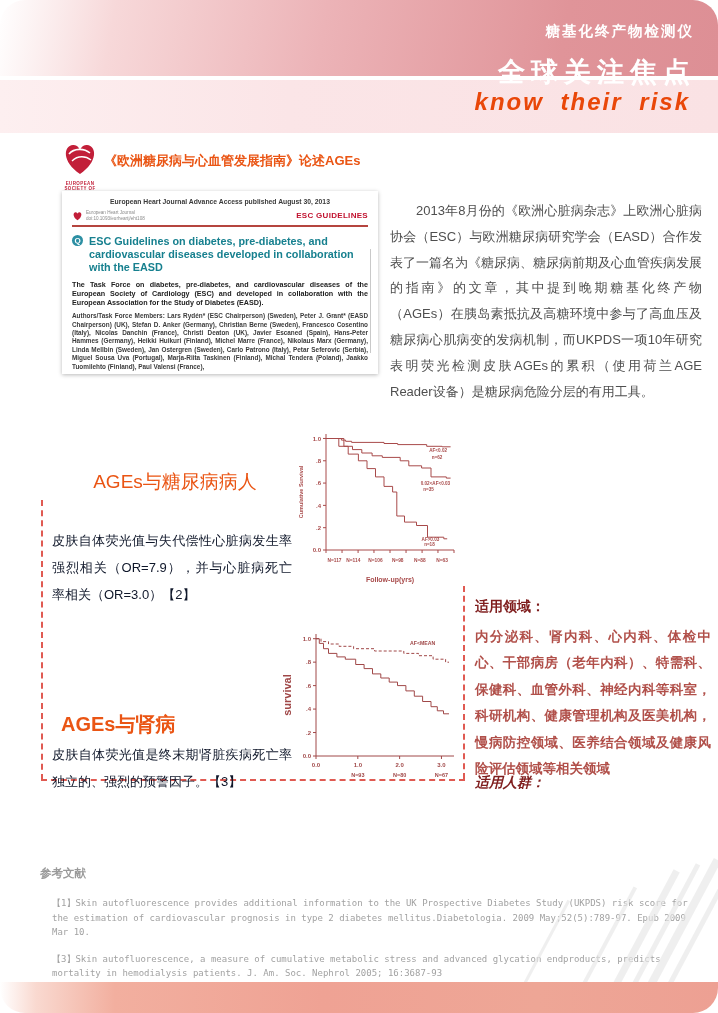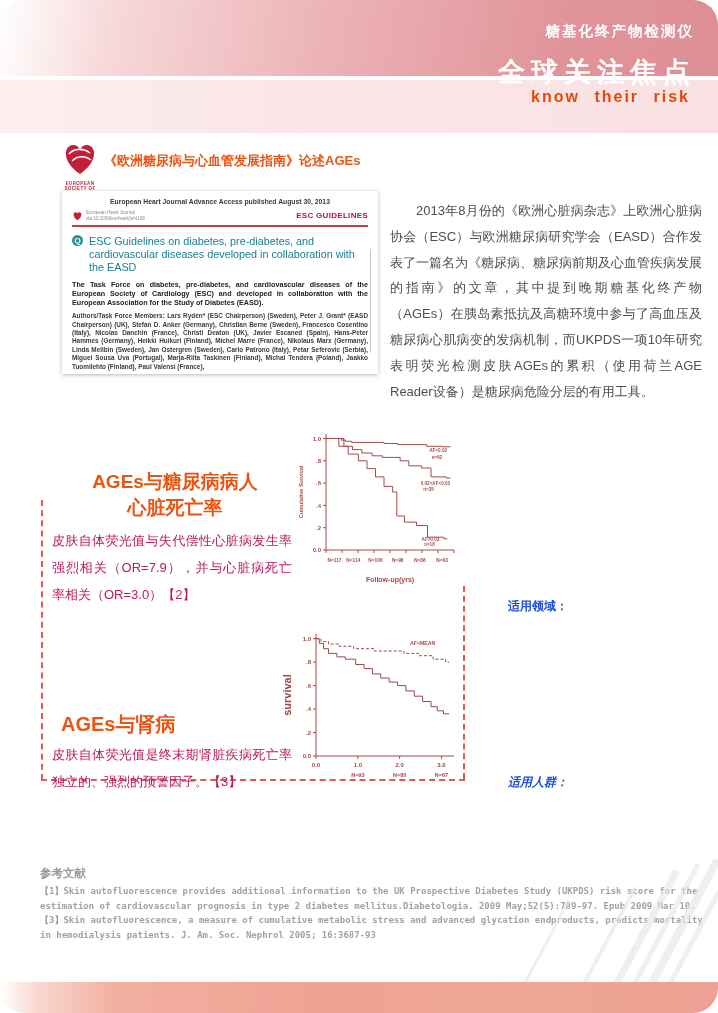--- a/index.html
+++ b/index.html
@@ -7,73 +7,73 @@
         font-family:"Liberation Sans","DejaVu Sans",sans-serif;border-radius:25px;}
   .abs{position:absolute;}
 
   
   .band-a{left:0;top:0;width:718px;height:76px;
           background:linear-gradient(100deg,#ffffff 0%,#f7d8d9 16%,#ecb3b7 45%,#e09499 78%,#dd8f95 100%);}
   .band-line{left:0;top:76px;width:718px;height:4px;background:#ffffff;}
   .band-b{left:0;top:80px;width:718px;height:53px;background:linear-gradient(90deg,#fdeff0 0%,#fbe5e7 40%,#fae2e4 100%);}
   .hdr-product{right:24px;top:22px;color:#ffffff;font-size:14.5px;font-weight:bold;letter-spacing:2px;}
   .hdr-slogan{right:22px;top:41px;color:#ffffff;font-size:27px;font-weight:bold;letter-spacing:6px;margin-top:13px;}
-  .hdr-tagline{right:28px;top:88px;color:#e94709;font-size:16px;font-weight:bold;letter-spacing:2px;word-spacing:8px;}
+  .hdr-tagline{right:28px;top:88px;color:#e94709;font-size:24px;font-weight:bold;letter-spacing:2px;word-spacing:8px;font-style:italic;}
 
   
   .esc-logo{left:55px;top:142px;width:50px;text-align:center;}
   .esc-caption{margin-top:1px;font-size:4.5px;line-height:5px;color:#c21f39;font-weight:bold;letter-spacing:.4px;}
   .art-title{left:104px;top:152px;font-size:13px;font-weight:bold;color:#ea5514;white-space:nowrap;}
 
   
   .doc-card{left:62px;top:191px;width:316px;height:183px;background:#ffffff;
             box-shadow:0 1px 4px rgba(0,0,0,.28);padding:7px 10px 16px 10px;box-sizing:border-box;overflow:hidden;}
   .doc-access{font-size:6.8px;font-weight:bold;color:#3a3a3a;text-align:center;}
   .doc-mast{display:flex;align-items:center;margin-top:5px;}
   .doc-mast-txt{font-size:4.6px;line-height:5.6px;color:#8a8a8a;margin-left:3px;flex:1;}
   .doc-sec{font-size:8px;font-weight:bold;color:#c1122f;letter-spacing:.3px;}
   .doc-rule{height:2px;background:#b5453f;margin-top:4px;}
   .doc-titlerow{display:flex;margin-top:8px;}
   .q-badge{width:11px;height:11px;border-radius:6px;background:#2c8fa3;color:#fff;font-size:8px;font-weight:bold;
            text-align:center;line-height:11px;flex:0 0 11px;margin-right:6px;}
-  .doc-title{font-size:10.8px;line-height:13px;font-weight:normal;color:#17808f;}
+  .doc-title{font-size:10.8px;line-height:13px;font-weight:bold;color:#17808f;}
   .doc-task{font-size:7.2px;line-height:9px;font-weight:bold;color:#222;margin-top:6px;text-align:justify;}
   .doc-authors{font-size:6.4px;line-height:8.4px;font-weight:bold;color:#3b3b3b;margin-top:5px;text-align:justify;}
   .doc-edge{right:7px;top:58px;width:1px;height:104px;background:#c9c9c9;}
 
   
   .intro{left:390px;top:198px;width:312px;font-size:13px;line-height:25.8px;color:#4f4f4f;
          text-align:justify;text-indent:2em;}
 
   
   .dash-v1{left:41px;top:500px;height:280px;border-left:2px dashed #e05a52;}
   .dash-h{left:41px;top:779px;width:424px;border-top:2px dashed #e05a52;}
   .dash-v2{left:463px;top:586px;height:193px;border-left:2px dashed #e05a52;}
 
   
   .sec-title-c{left:60px;top:469px;width:230px;text-align:center;font-size:19px;line-height:26px;
-               font-weight:bold;color:#ea5514;}
-  .sec-body{font-size:13px;line-height:27px;color:#be185d;text-align:justify;}
+               font-weight:normal;color:#ea5514;}
+  .sec-body{font-size:13px;line-height:27px;color:#0f172a;text-align:justify;}
   .cardiac-body{left:52px;top:527px;width:240px;}
   .kidney-title{left:61px;top:711px;font-size:20px;font-weight:bold;color:#ea5514;}
   .kidney-body{left:52px;top:741px;width:240px;}
 
   
-  .red-title{font-size:12px;font-weight:bold;color:#1d4ed8;margin-left:33px;}
+  .red-title{font-size:14px;font-weight:bold;color:#7f1d1d;}
   .red-body{font-size:13.5px;line-height:26.4px;color:#b1504a;text-align:justify;font-weight:bold;}
   .fields-title{left:475px;top:598px;}
   .fields-body{left:475px;top:624px;width:236px;}
   .people-title{left:475px;top:774px;font-style:italic;}
   .people-body{left:475px;top:800px;width:240px;}
 
   
   .refs-title{left:40px;top:866px;font-size:11.5px;color:#9a9a9a;font-weight:bold;}
   .refs{left:40px;top:884px;width:668px;font-family:"DejaVu Sans Mono","Liberation Mono",monospace;
         font-size:9px;line-height:14.6px;color:#a2a2a2;}
-  .refs div{margin:0;font-weight:bold;}
+  .refs div{margin:12px;}
 
   
   .stripe{position:absolute;background:#e7e7e7;transform:rotate(28deg);opacity:.65;}
   .footer{left:0;top:982px;width:718px;height:31px;
           background:linear-gradient(90deg,#ffffff 0%,#f9d9d0 5%,#f2af9f 16%,#efa294 45%,#eea696 75%,#eda093 100%);}
   svg text{font-family:"Liberation Sans","DejaVu Sans",sans-serif;}
 </style>
 </head>
 <body>
 
@@ -119,21 +119,20 @@
   </div>
 
   <div class="abs intro">2013年8月份的《欧洲心脏病杂志》上欧洲心脏病协会（ESC）与欧洲糖尿病研究学会（EASD）合作发表了一篇名为《糖尿病、糖尿病前期及心血管疾病发展的指南》的文章，其中提到晚期糖基化终产物（AGEs）在胰岛素抵抗及高糖环境中参与了高血压及糖尿病心肌病变的发病机制，而UKPDS一项10年研究表明荧光检测皮肤AGEs的累积（使用荷兰AGE Reader设备）是糖尿病危险分层的有用工具。</div>
 
   <div class="abs dash-v1"></div>
   <div class="abs dash-h"></div>
   <div class="abs dash-v2"></div>
 
   <div class="abs sec-title-c">
     <div>AGEs与糖尿病病人</div>
-    <div>心脏死亡率</div>
   </div>
   <div class="abs sec-body cardiac-body">皮肤自体荧光值与失代偿性心脏病发生率强烈相关（OR=7.9），并与心脏病死亡率相关（OR=3.0）【2】</div>
   <svg class="abs" style="left:296px;top:428px;" width="168" height="158">
       <line x1="30" y1="122" x2="158" y2="122" stroke="#a84a4a" stroke-width="1"></line>
       <line x1="30" y1="122" x2="30" y2="6" stroke="#a84a4a" stroke-width="1"></line>
       <line x1="27" y1="10.461538461538467" x2="30" y2="10.461538461538467" stroke="#a84a4a"></line>
       <text x="25" y="12.661538461538466" text-anchor="end" font-size="6" font-weight="bold" fill="#a84a4a">1.0</text>
       <line x1="27" y1="32.76923076923076" x2="30" y2="32.76923076923076" stroke="#a84a4a"></line>
       <text x="25" y="34.96923076923076" text-anchor="end" font-size="6" font-weight="bold" fill="#a84a4a">.8</text>
       <line x1="27" y1="55.07692307692308" x2="30" y2="55.07692307692308" stroke="#a84a4a"></line>
@@ -200,20 +199,21 @@
       <text x="75.81818181818181" y="149" text-anchor="middle" font-size="5.5" font-weight="bold" fill="#a04848">N=93</text>
       <text x="117.63636363636364" y="149" text-anchor="middle" font-size="5.5" font-weight="bold" fill="#a04848">N=80</text>
       <text x="159.45454545454547" y="149" text-anchor="middle" font-size="5.5" font-weight="bold" fill="#a04848">N=67</text>
       <text text-anchor="middle" font-size="11" font-weight="bold" fill="#a04848" transform="translate(9,67) rotate(-90)">survival</text>
       <polyline points="34.0,10.7 39.0,10.7 39.0,13.6 46.5,13.6 46.5,16.0 57.0,16.0 57.0,18.3 71.6,18.3 71.6,20.7 92.5,20.7 92.5,23.0 121.8,23.0 121.8,25.4 136.5,25.4 136.5,27.7 151.1,27.7 151.1,31.2 163.6,31.2 163.6,34.2 167.0,34.2" fill="none" stroke="#a04848" stroke-width="1" stroke-dasharray="3,2"></polyline>
       <text x="128.0909090909091" y="17.144230769230788" font-size="5.2" font-weight="bold" fill="#a04848">AF&lt;MEAN</text>
       <polyline points="34.0,10.7 37.3,10.7 37.3,15.4 41.5,15.4 41.5,20.7 46.5,20.7 46.5,25.4 54.9,25.4 54.9,28.9 63.3,28.9 63.3,31.2 73.7,31.2 73.7,36.5 82.1,36.5 82.1,40.6 90.5,40.6 90.5,45.9 98.8,45.9 98.8,50.0 107.2,50.0 107.2,54.1 115.5,54.1 115.5,57.6 123.9,57.6 123.9,62.9 132.3,62.9 132.3,68.2 140.6,68.2 140.6,73.5 149.0,73.5 149.0,78.7 155.3,78.7 155.3,82.8 161.5,82.8 161.5,85.8 167.0,85.8" fill="none" stroke="#a04848" stroke-width="1"></polyline>
     </svg>
 
   <div class="abs red-title fields-title">适用领域：</div>
+  <div class="abs red-body fields-body">内分泌科、肾内科、心内科、体检中心、干部病房（老年内科）、特需科、保健科、血管外科、神经内科等科室，科研机构、健康管理机构及医美机构，慢病防控领域、医养结合领域及健康风险评估领域等相关领域</div>
 
   <div class="abs red-title people-title">适用人群：</div>
 
   <div class="abs refs-title">参考文献</div>
   <div class="abs refs">
     <div>【1】Skin autofluorescence provides additional information to the UK Prospective Diabetes Study (UKPDS) risk score for the estimation of cardiovascular prognosis in type 2 diabetes mellitus.Diabetologia. 2009 May;52(5):789-97. Epub 2009 Mar 10.</div>
     <div>【3】Skin autofluorescence, a measure of cumulative metabolic stress and advanced glycation endproducts, predicts mortality in hemodialysis patients. J. Am. Soc. Nephrol 2005; 16:3687-93</div>
   </div>
 
   <div class="abs stripe" style="left:545px;top:895px;width:3px;height:95px;"></div>

